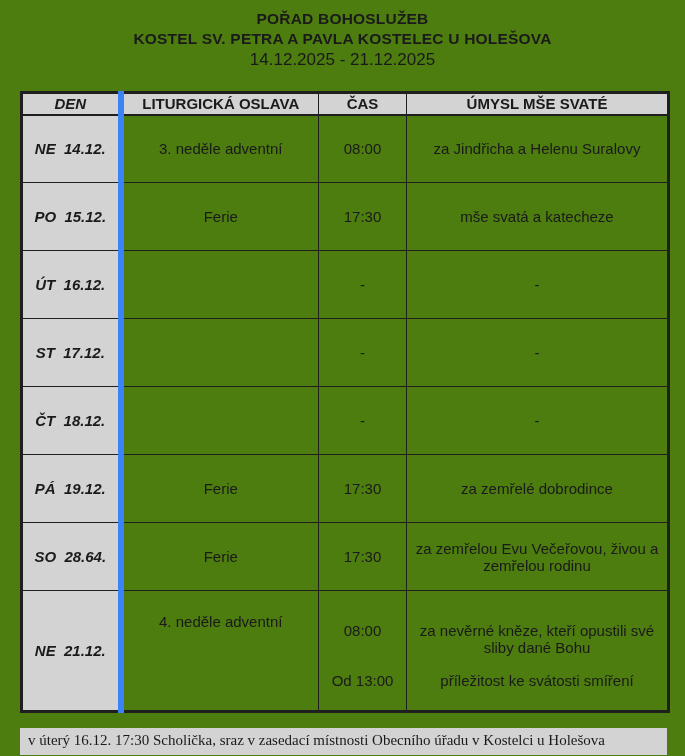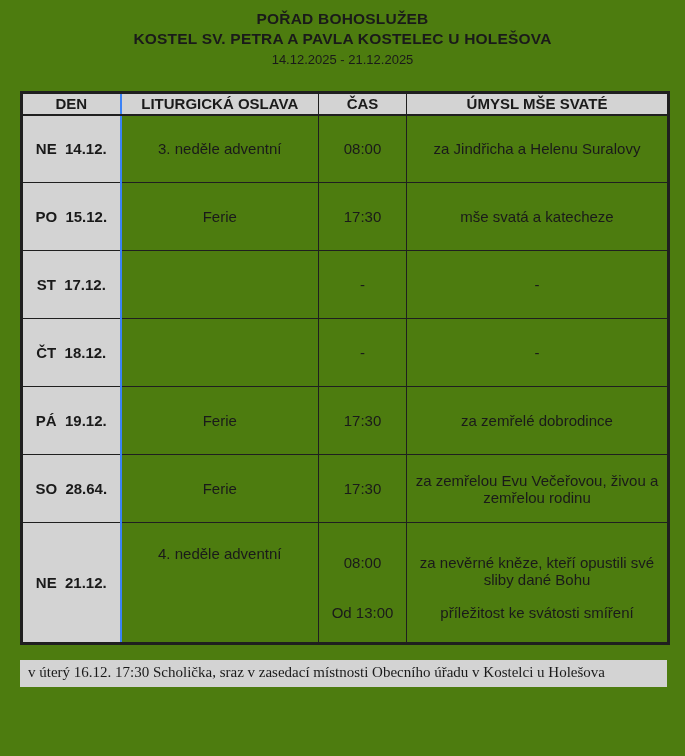--- a/index.html
+++ b/index.html
@@ -21,21 +21,21 @@
     padding-top: 9px;
     text-align: center;
     line-height: 20px;
   }
   .doc-header .title-line {
     font-size: 15.5px;
     font-weight: bold;
     letter-spacing: 0.2px;
   }
   .doc-header .date-line {
-    font-size: 13px;
+    font-size: 17px;
     font-weight: normal;
     margin-top: 1px;
   }
   
   table.schedule {
     border-collapse: collapse;
     table-layout: fixed;
     margin: 21px 0 0 20px;
     width: 647px;
     border: 3px solid #1f1f1f;
@@ -52,21 +52,22 @@
   }
   table.schedule thead th {
     height: 22px;
     background: #d3d3d3;
     font-weight: bold;
     border-bottom: 2px solid #1f1f1f;
     padding: 0;
   }
   table.schedule th.col-den,
   table.schedule td.day-cell {
-    border-right: 2px solid #3b82f6;
+    border-right: 6px solid #3b82f6;
+    font-style: italic;
   }
   table.schedule tbody tr {
     height: 68px;
   }
   table.schedule tbody tr.row-last {
     height: 93px;
   }
   td.day-cell {
     background: #d3d3d3;
     font-weight: bold;
@@ -135,20 +136,26 @@
         <td class="time-cell">08:00</td>
         <td class="int-cell">za Jindřicha a Helenu Suralovy</td>
       </tr>
       <tr>
         <td class="day-cell">PO  15.12.</td>
         <td class="cel-cell">Ferie</td>
         <td class="time-cell">17:30</td>
         <td class="int-cell">mše svatá a katecheze</td>
       </tr>
       <tr>
+        <td class="day-cell">ÚT  16.12.</td>
+        <td class="cel-cell"></td>
+        <td class="time-cell">-</td>
+        <td class="int-cell">-</td>
+      </tr>
+      <tr>
         <td class="day-cell">ST  17.12.</td>
         <td class="cel-cell"></td>
         <td class="time-cell">-</td>
         <td class="int-cell">-</td>
       </tr>
       <tr>
         <td class="day-cell">ČT  18.12.</td>
         <td class="cel-cell"></td>
         <td class="time-cell">-</td>
         <td class="int-cell">-</td>

